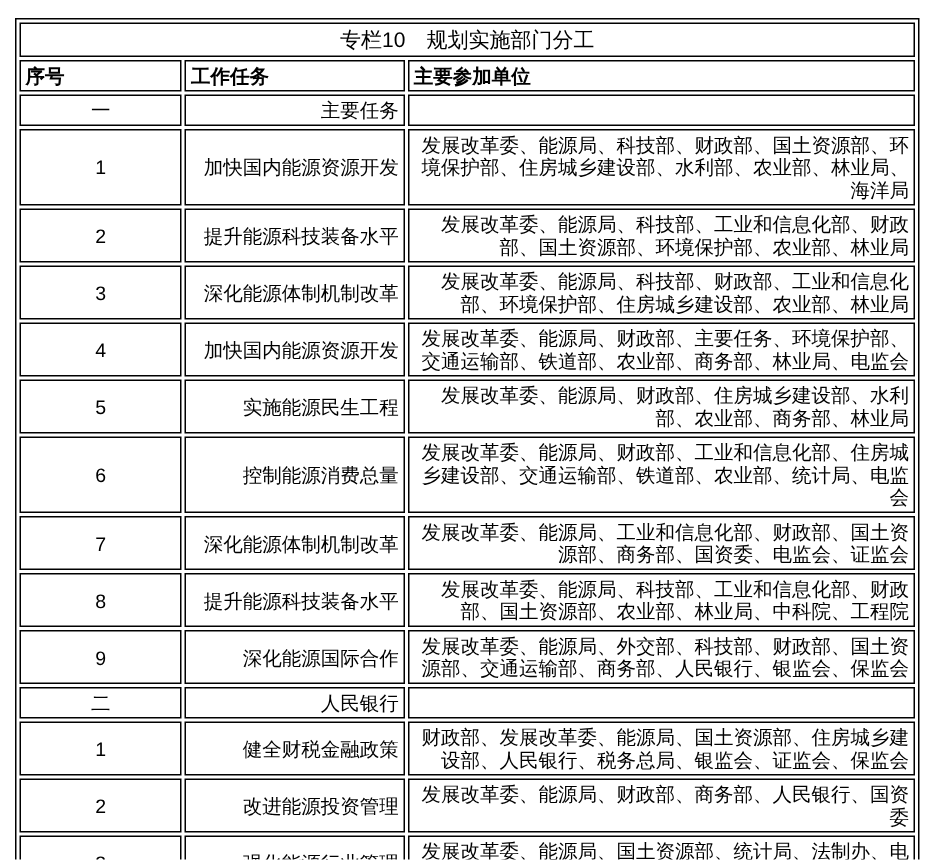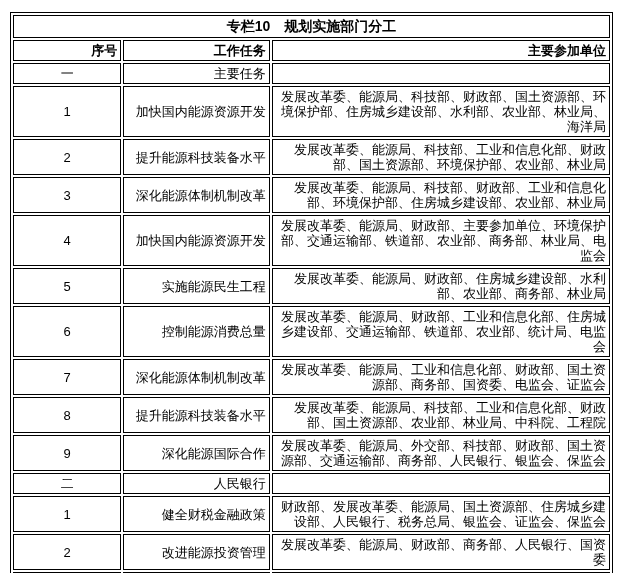--- a/index.html
+++ b/index.html
@@ -31,26 +31,26 @@
     border: 1px solid #000000;
     font-size: 13px;
     line-height: 15px;
     padding: 2px 3px;
     vertical-align: middle;
     overflow: hidden;
     word-break: break-all;
   }
   td.title-cell {
     text-align: center;
-    font-weight: bold;
+    font-weight: normal;
     font-size: 14px;
     padding: 3px 2px;
   }
   th.head-cell {
-    text-align: right;
+    text-align: left;
     font-weight: bold;
     font-size: 13px;
   }
   td.no-cell {
     text-align: center;
   }
   td.task-cell {
     text-align: right;
   }
   td.units-cell {
@@ -93,21 +93,21 @@
         <td class="units-cell">发展改革委、能源局、科技部、工业和信息化部、财政部、国土资源部、环境保护部、农业部、林业局</td>
       </tr>
       <tr>
         <td class="no-cell">3</td>
         <td class="task-cell">深化能源体制机制改革</td>
         <td class="units-cell">发展改革委、能源局、科技部、财政部、工业和信息化部、环境保护部、住房城乡建设部、农业部、林业局</td>
       </tr>
       <tr>
         <td class="no-cell">4</td>
         <td class="task-cell">加快国内能源资源开发</td>
-        <td class="units-cell">发展改革委、能源局、财政部、主要参加单位、环境保护部、交通运输部、铁道部、农业部、商务部、林业局、电监会</td>
+        <td class="units-cell">发展改革委、能源局、财政部、主要任务、环境保护部、交通运输部、铁道部、农业部、商务部、林业局、电监会</td>
       </tr>
       <tr>
         <td class="no-cell">5</td>
         <td class="task-cell">实施能源民生工程</td>
         <td class="units-cell">发展改革委、能源局、财政部、住房城乡建设部、水利部、农业部、商务部、林业局</td>
       </tr>
       <tr>
         <td class="no-cell">6</td>
         <td class="task-cell">控制能源消费总量</td>
         <td class="units-cell">发展改革委、能源局、财政部、工业和信息化部、住房城乡建设部、交通运输部、铁道部、农业部、统计局、电监会</td>

